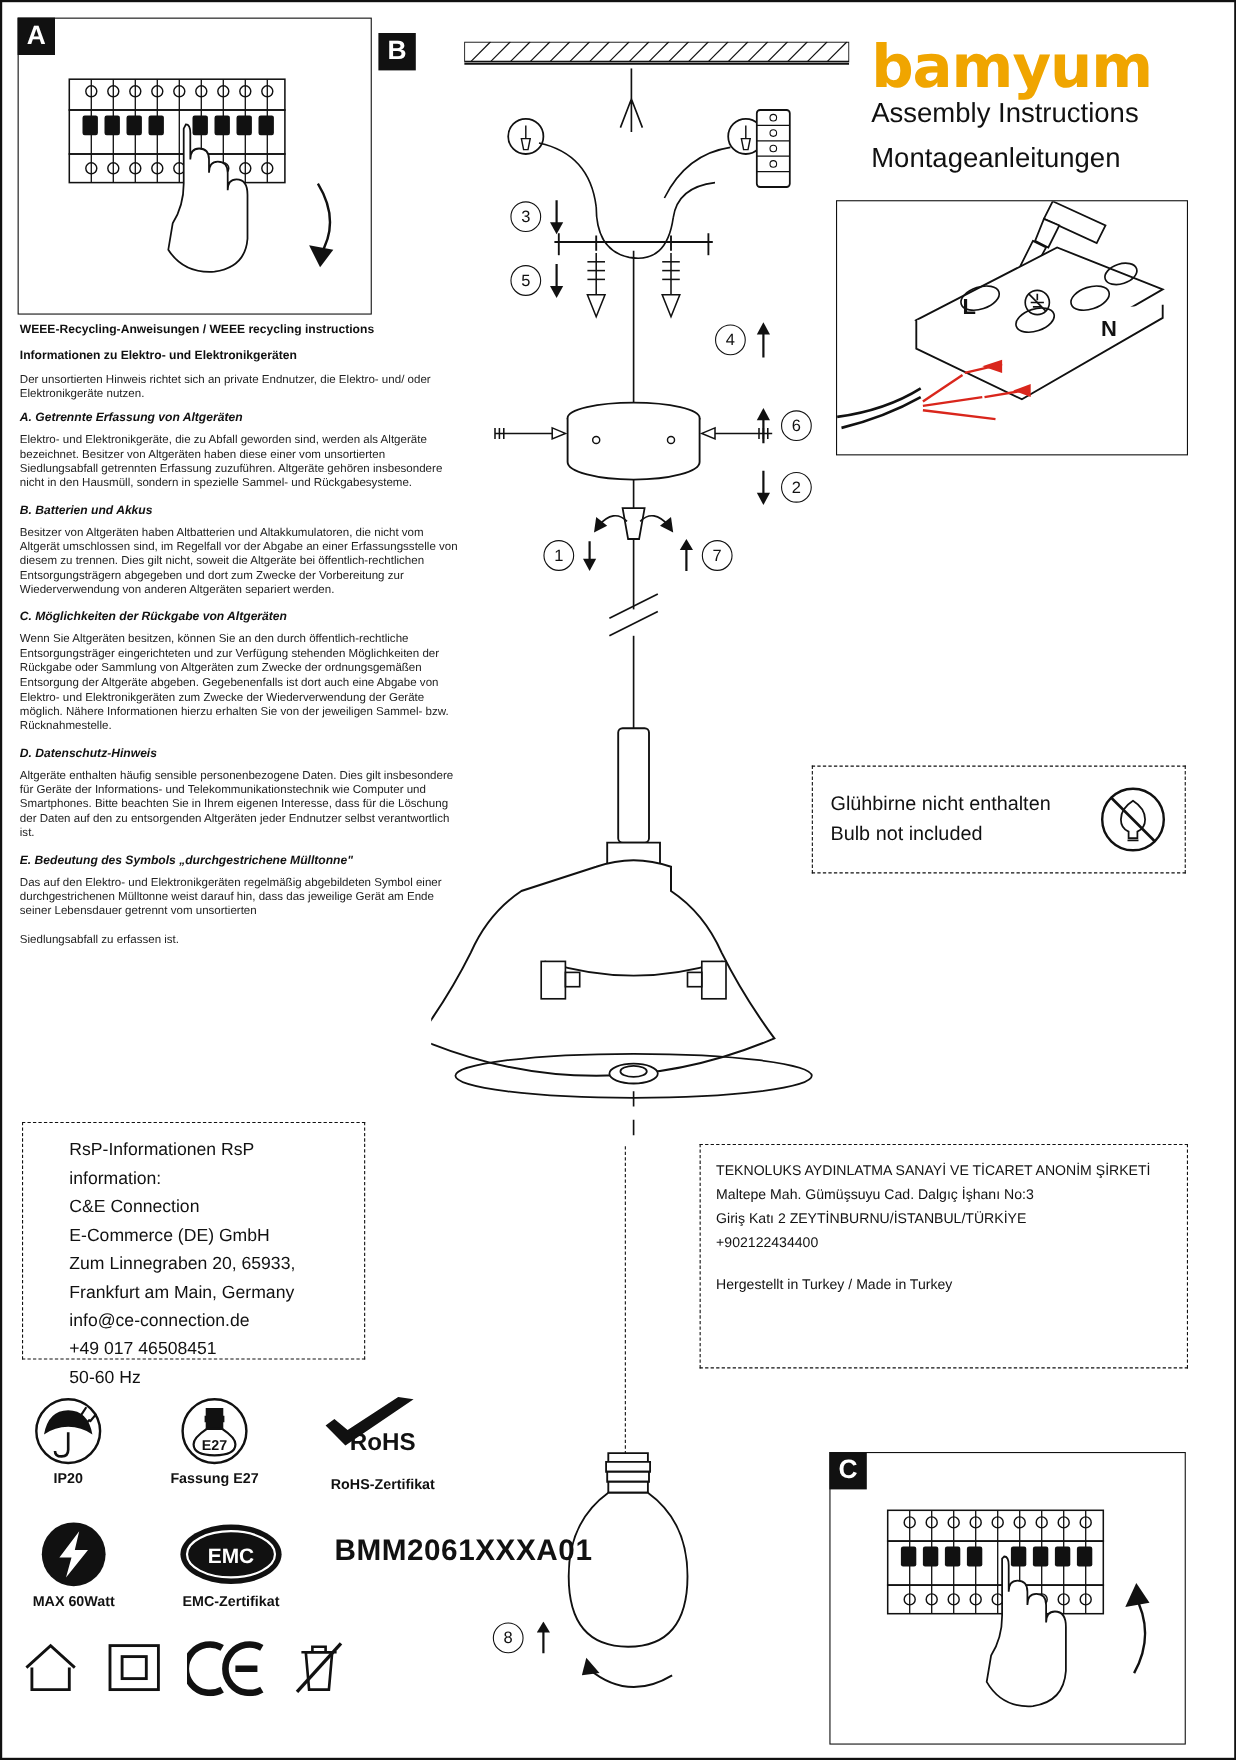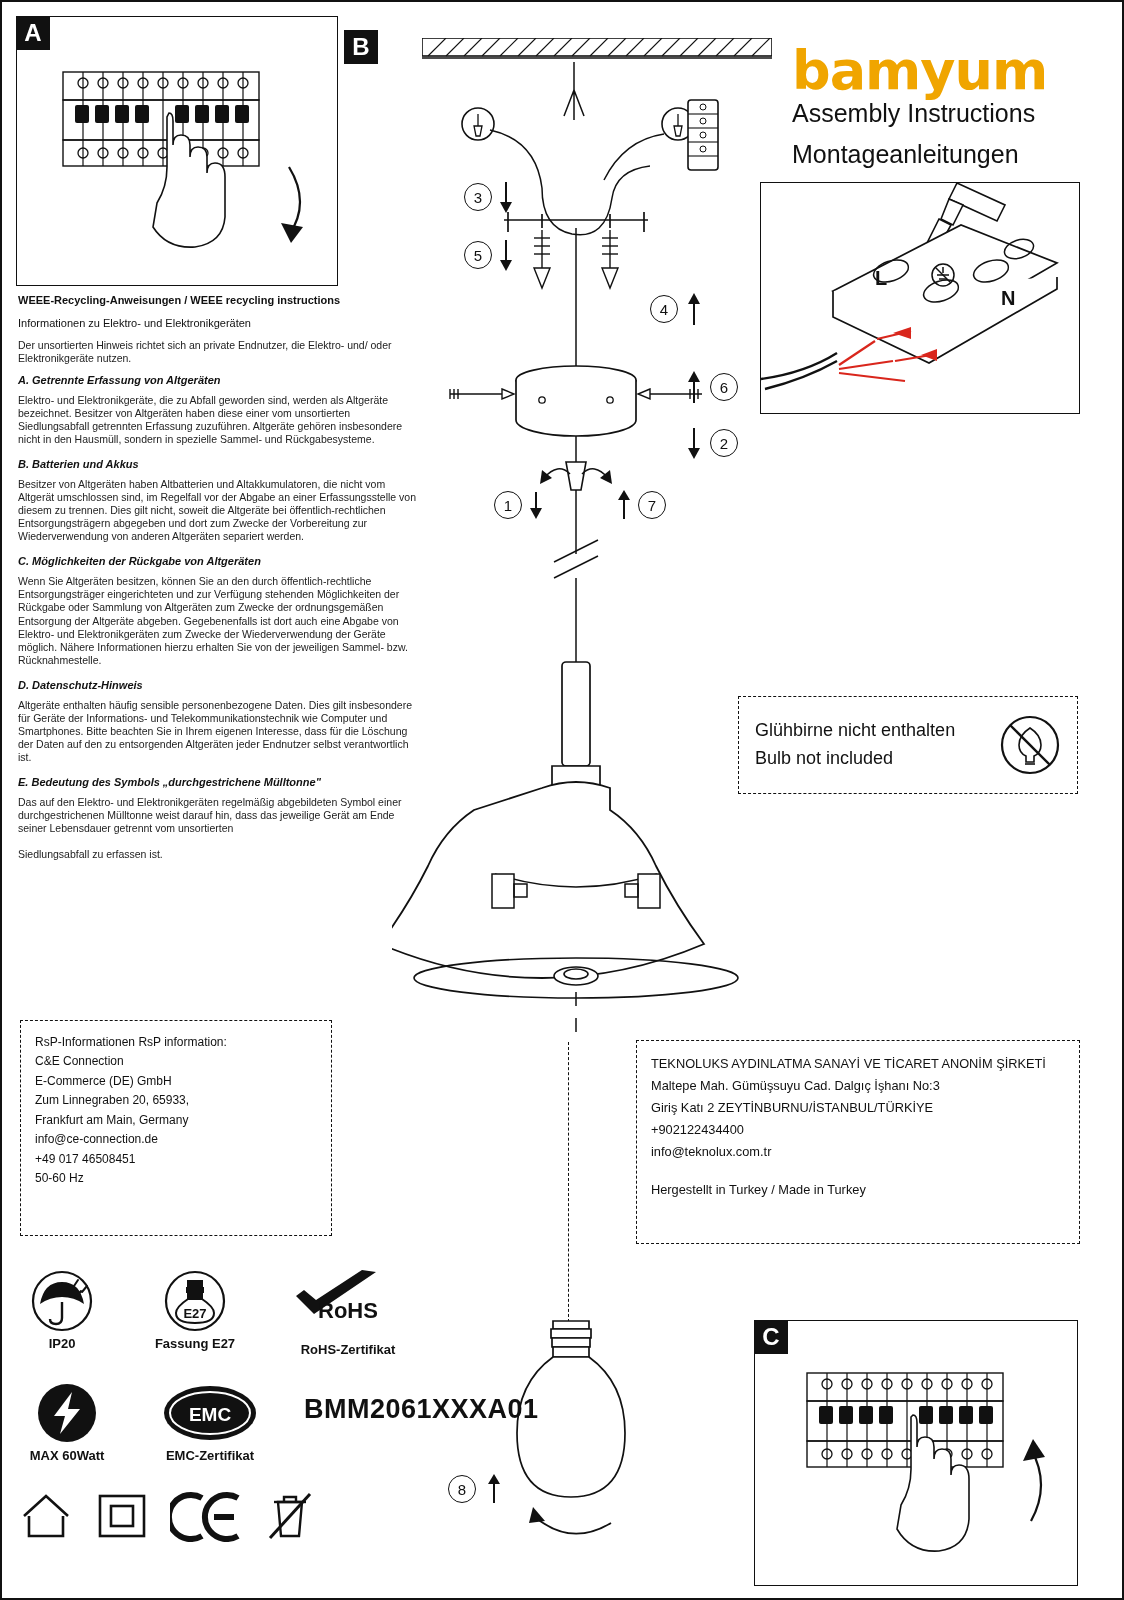--- a/index.html
+++ b/index.html
@@ -7,21 +7,21 @@
   #page{position:relative;width:1124px;height:1600px;background:#fff;box-sizing:border-box;border:2px solid #111;overflow:hidden;}
   .abs{position:absolute;}
   .box{border:1.5px solid #111;box-sizing:border-box;}
   .dash{border:1.5px dashed #111;box-sizing:border-box;}
   .lbl-sq{width:34px;height:34px;background:#111;color:#fff;font-size:24px;font-weight:700;display:flex;align-items:center;justify-content:center;}
   .tiny{font-size:10.5px;line-height:1.25;}
   .sec-h{font-weight:700;font-size:11px;margin:9px 0 3px 0;font-style:italic;}
   .circ{width:26px;height:26px;border:1.6px solid #111;border-radius:50%;display:flex;align-items:center;justify-content:center;font-size:15px;background:#fff;}
   .brand{font-size:54px;font-weight:700;color:#f0a500;letter-spacing:-1px;line-height:1;font-family:"DejaVu Sans",sans-serif;}
   .mt-title{font-size:25px;line-height:1.25;color:#111;}
-  .infoblk{font-size:12px;line-height:1.62;}
+  .infoblk{font-size:16px;line-height:1.62;margin-left:28px;}
   .mfg{font-size:12.8px;line-height:1.72;}
   .bulbbox{font-size:18px;line-height:1.55;}
   .icolabel{font-size:13px;font-weight:700;text-align:center;margin-top:4px;}
   .code{font-size:27px;font-weight:700;letter-spacing:0.5px;}
   svg{display:block;}
 </style>
 </head>
 <body>
 
 <div id="page">
@@ -298,21 +298,21 @@
     <div class="circ">7</div>
   </div>
   <div class="abs" style="left:446px;top:1472px;display:flex;align-items:center;gap:10px;">
     <div class="circ">8</div>
     <svg width="16" height="30">
         <line x1="8" y1="8" x2="8" y2="29" stroke="#111" stroke-width="2"></line>
         <polygon points="2,10 14,10 8,0" fill="#111"></polygon>
       </svg>
   </div>
 
-  <div class="abs" style="left:790px;top:42px;width:300px;">
+  <div class="abs" style="left:790px;top:32px;width:300px;">
     <div class="brand">bamyum</div>
     <div class="mt-title">Assembly Instructions</div>
     <div class="mt-title" style="margin-top:10px;">Montageanleitungen</div>
   </div>
 
   <div class="abs box" style="left:758px;top:180px;width:320px;height:232px;">
     <svg width="316" height="228" viewBox="0 0 316 228">
 
       <g fill="#fff" stroke="#111" stroke-width="1.6">
         <path d="M196 0 l48 22 l-8 16 l-48 -22 z"></path>
@@ -353,21 +353,21 @@
         <line x1="176" y1="92" x2="188" y2="92"></line>
         <line x1="178" y1="96" x2="186" y2="96"></line>
         <line x1="174" y1="84" x2="190" y2="100"></line>
       </g>
     </svg>
 
   </div>
 
   <div class="abs tiny" style="left:16px;top:292px;width:400px;">
     <div style="font-weight:700;font-size:11px;">WEEE-Recycling-Anweisungen / WEEE recycling instructions</div>
-    <div style="font-weight:400;font-size:11px;margin-top:9px;">Informationen zu Elektro- und Elektronikgeräten</div>
+    <div style="font-weight:700;font-size:11px;margin-top:9px;">Informationen zu Elektro- und Elektronikgeräten</div>
     <div style="margin-top:8px;color:#222;">Der unsortierten Hinweis richtet sich an private Endnutzer, die Elektro- und/ oder Elektronikgeräte nutzen.</div>
 
     <div class="sec-h">A. Getrennte Erfassung von Altgeräten</div>
     <div style="margin-top:6px;color:#222;">Elektro- und Elektronikgeräte, die zu Abfall geworden sind, werden als Altgeräte bezeichnet. Besitzer von Altgeräten haben diese einer vom unsortierten Siedlungsabfall getrennten Erfassung zuzuführen. Altgeräte gehören insbesondere nicht in den Hausmüll, sondern in spezielle Sammel- und Rückgabesysteme.</div>
 
     <div class="sec-h" style="margin-top:12px;">B. Batterien und Akkus</div>
     <div style="margin-top:6px;color:#222;">Besitzer von Altgeräten haben Altbatterien und Altakkumulatoren, die nicht vom Altgerät umschlossen sind, im Regelfall vor der Abgabe an einer Erfassungsstelle von diesem zu trennen. Dies gilt nicht, soweit die Altgeräte bei öffentlich-rechtlichen Entsorgungsträgern abgegeben und dort zum Zwecke der Vorbereitung zur Wiederverwendung von anderen Altgeräten separiert werden.</div>
 
     <div class="sec-h" style="margin-top:12px;">C. Möglichkeiten der Rückgabe von Altgeräten</div>
     <div style="margin-top:6px;color:#222;">Wenn Sie Altgeräten besitzen, können Sie an den durch öffentlich-rechtliche Entsorgungsträger eingerichteten und zur Verfügung stehenden Möglichkeiten der Rückgabe oder Sammlung von Altgeräten zum Zwecke der ordnungsgemäßen Entsorgung der Altgeräte abgeben. Gegebenenfalls ist dort auch eine Abgabe von Elektro- und Elektronikgeräten zum Zwecke der Wiederverwendung der Geräte möglich. Nähere Informationen hierzu erhalten Sie von der jeweiligen Sammel- bzw. Rücknahmestelle.</div>
@@ -412,21 +412,20 @@
       <div>50-60 Hz</div>
     </div>
   </div>
 
   <div class="abs dash" style="left:634px;top:1038px;width:444px;height:204px;padding:12px 14px;">
     <div class="mfg">
       <div>TEKNOLUKS AYDINLATMA SANAYİ VE TİCARET ANONİM ŞİRKETİ</div>
       <div>Maltepe Mah. Gümüşsuyu Cad. Dalgıç İşhanı No:3</div>
       <div>Giriş Katı 2 ZEYTİNBURNU/İSTANBUL/TÜRKİYE</div>
       <div>+902122434400</div>
-      <div>info@teknolux.com.tr</div>
       <div style="margin-top:16px;">Hergestellt in Turkey / Made in Turkey</div>
     </div>
   </div>
 
   <div class="abs" style="left:16px;top:1268px;display:flex;gap:34px;align-items:flex-start;">
 
     <div style="width:88px;">
       <div style="display:flex;justify-content:center;">
         <svg width="72" height="62" viewBox="0 0 72 62">
           <circle cx="36" cy="31" r="29" fill="none" stroke="#111" stroke-width="2.2"></circle>

